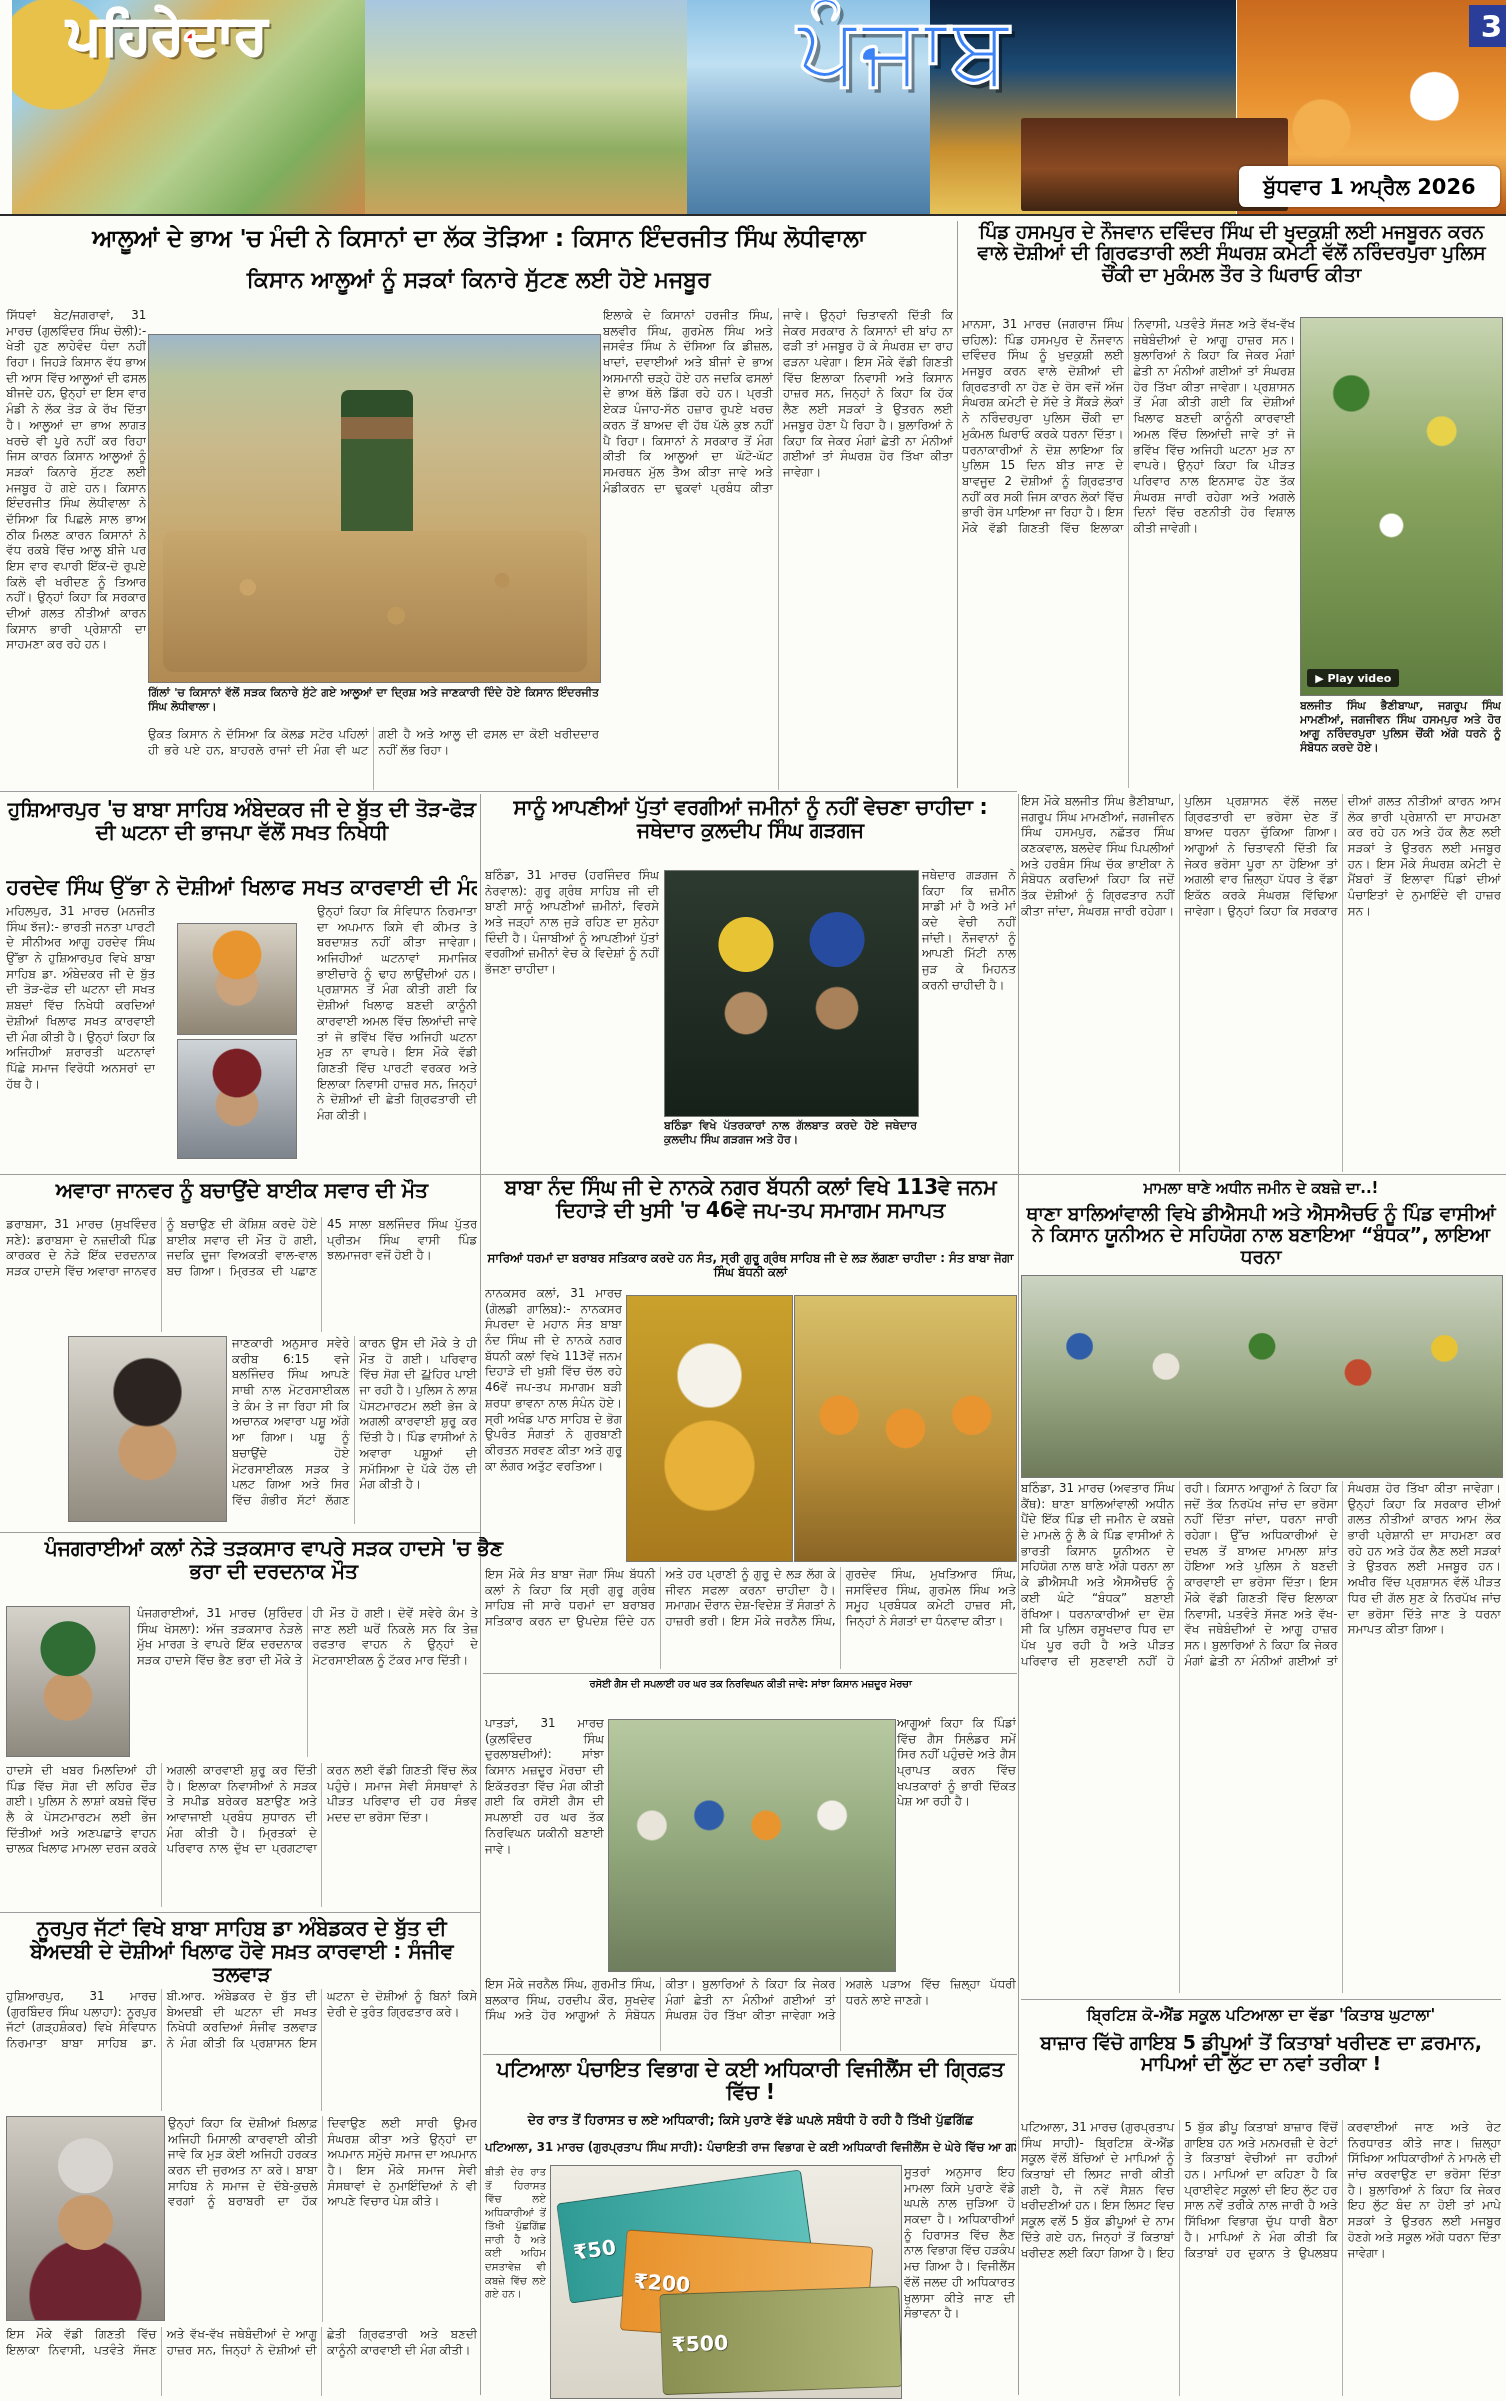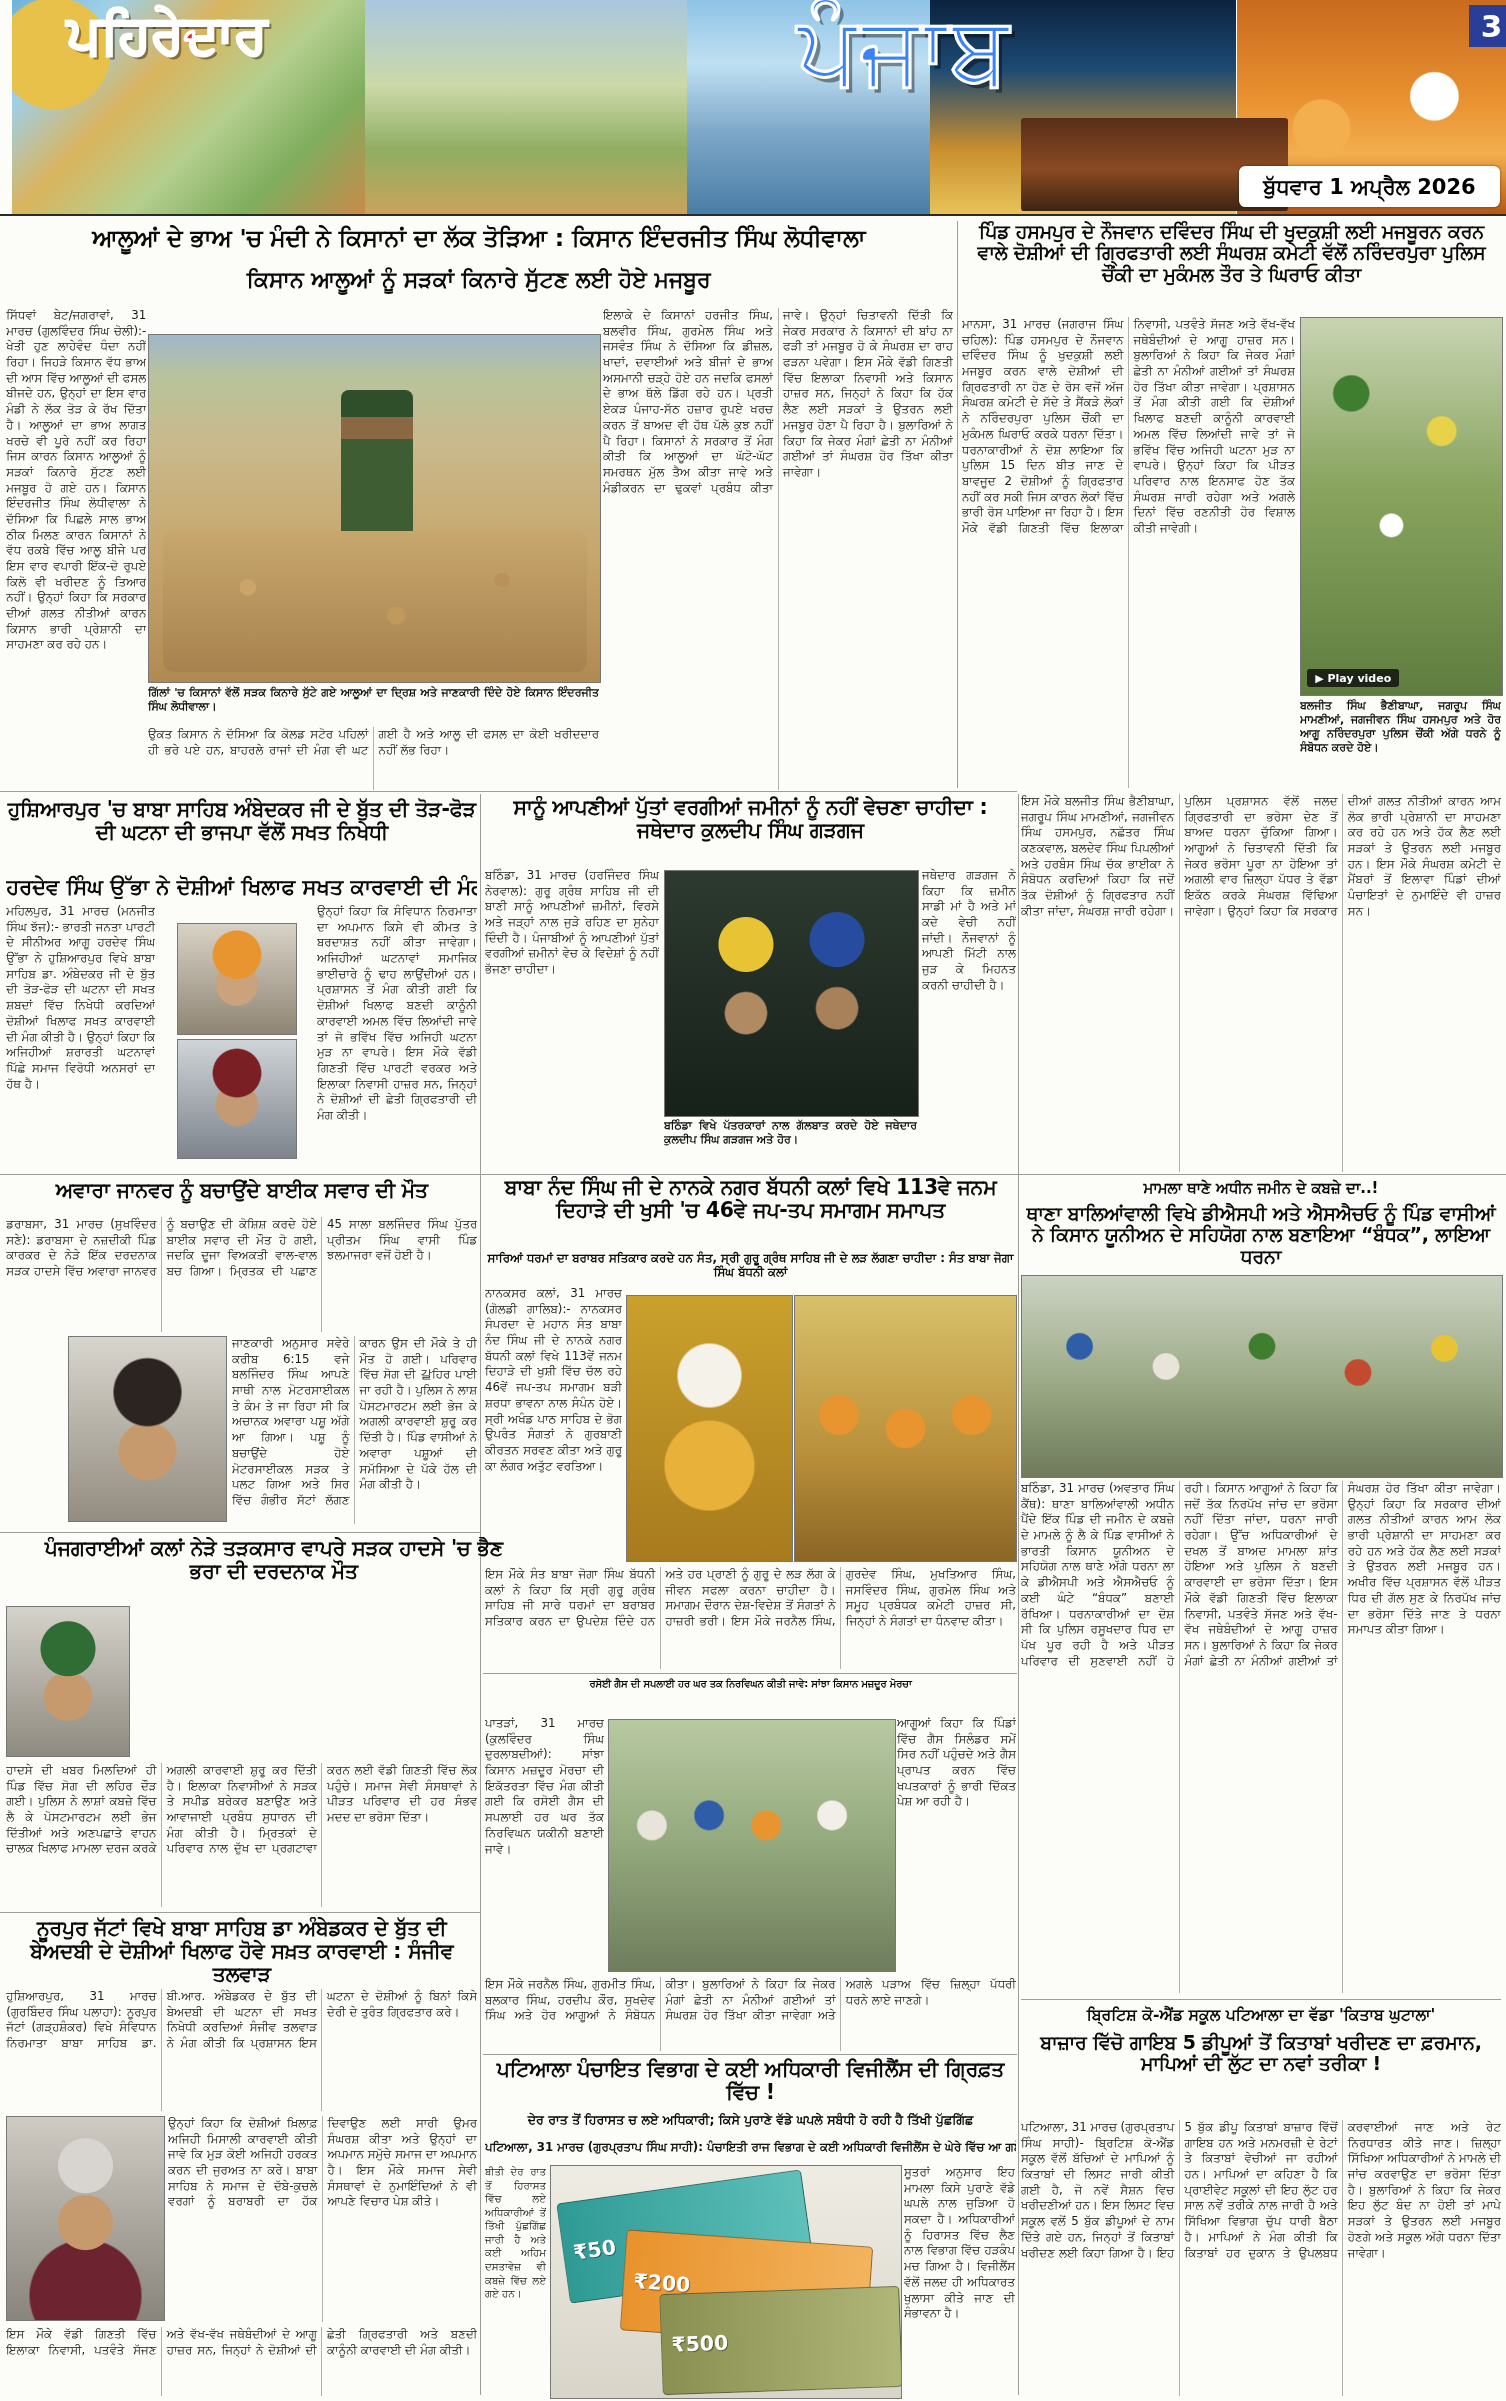--- a/index.html
+++ b/index.html
@@ -101,20 +101,21 @@
   <div class="abs photo" style="left:794px;top:1295px;width:221px;height:265px;background:radial-gradient(circle at 20% 45%,#e8952f 0 19px,transparent 20.4px),radial-gradient(circle at 50% 50%,#e8952f 0 19px,transparent 20.4px),radial-gradient(circle at 80% 45%,#e8952f 0 19px,transparent 20.4px),linear-gradient(180deg,#d8c06a 0%,#b98f3a 60%,#8a6525 100%);"></div>
   <div class="abs body cols3" style="left:485px;top:1567px;width:531px;height:102px;">ਇਸ ਮੌਕੇ ਸੰਤ ਬਾਬਾ ਜੋਗਾ ਸਿੰਘ ਬੱਧਨੀ ਕਲਾਂ ਨੇ ਕਿਹਾ ਕਿ ਸ੍ਰੀ ਗੁਰੂ ਗ੍ਰੰਥ ਸਾਹਿਬ ਜੀ ਸਾਰੇ ਧਰਮਾਂ ਦਾ ਬਰਾਬਰ ਸਤਿਕਾਰ ਕਰਨ ਦਾ ਉਪਦੇਸ਼ ਦਿੰਦੇ ਹਨ ਅਤੇ ਹਰ ਪ੍ਰਾਣੀ ਨੂੰ ਗੁਰੂ ਦੇ ਲੜ ਲੱਗ ਕੇ ਜੀਵਨ ਸਫਲਾ ਕਰਨਾ ਚਾਹੀਦਾ ਹੈ। ਸਮਾਗਮ ਦੌਰਾਨ ਦੇਸ਼-ਵਿਦੇਸ਼ ਤੋਂ ਸੰਗਤਾਂ ਨੇ ਹਾਜ਼ਰੀ ਭਰੀ। ਇਸ ਮੌਕੇ ਜਰਨੈਲ ਸਿੰਘ, ਗੁਰਦੇਵ ਸਿੰਘ, ਮੁਖਤਿਆਰ ਸਿੰਘ, ਜਸਵਿੰਦਰ ਸਿੰਘ, ਗੁਰਮੇਲ ਸਿੰਘ ਅਤੇ ਸਮੂਹ ਪ੍ਰਬੰਧਕ ਕਮੇਟੀ ਹਾਜ਼ਰ ਸੀ, ਜਿਨ੍ਹਾਂ ਨੇ ਸੰਗਤਾਂ ਦਾ ਧੰਨਵਾਦ ਕੀਤਾ।</div>
 
   <div class="abs kicker" style="left:1021px;top:1179px;width:480px;height:22px;font-size:15px;">ਮਾਮਲਾ ਥਾਣੇ ਅਧੀਨ ਜਮੀਨ ਦੇ ਕਬਜ਼ੇ ਦਾ..!</div>
   <div class="abs hl" style="left:1021px;top:1203px;width:480px;height:69px;font-size:19px;">ਥਾਣਾ ਬਾਲਿਆਂਵਾਲੀ ਵਿਖੇ ਡੀਐਸਪੀ ਅਤੇ ਐਸਐਚਓ ਨੂੰ ਪਿੰਡ ਵਾਸੀਆਂ ਨੇ ਕਿਸਾਨ ਯੂਨੀਅਨ ਦੇ ਸਹਿਯੋਗ ਨਾਲ ਬਣਾਇਆ “ਬੰਧਕ”, ਲਾਇਆ ਧਰਨਾ</div>
   <div class="abs photo" style="left:1021px;top:1275px;width:480px;height:201px;background:radial-gradient(circle at 12% 35%,#2f5da8 0 12.6px,transparent 14px),radial-gradient(circle at 30% 45%,#e8e4da 0 12.6px,transparent 14px),radial-gradient(circle at 50% 35%,#3f7d2f 0 12.6px,transparent 14px),radial-gradient(circle at 70% 48%,#c24a2e 0 12.6px,transparent 14px),radial-gradient(circle at 88% 36%,#e8c435 0 12.6px,transparent 14px),linear-gradient(180deg,#cbd3c2 0%,#9aa884 55%,#6e7a5a 100%);"></div>
   <div class="abs body cols3" style="left:1021px;top:1481px;width:480px;height:512px;">ਬਠਿੰਡਾ, 31 ਮਾਰਚ (ਅਵਤਾਰ ਸਿੰਘ ਕੈਂਥ): ਥਾਣਾ ਬਾਲਿਆਂਵਾਲੀ ਅਧੀਨ ਪੈਂਦੇ ਇੱਕ ਪਿੰਡ ਦੀ ਜਮੀਨ ਦੇ ਕਬਜ਼ੇ ਦੇ ਮਾਮਲੇ ਨੂੰ ਲੈ ਕੇ ਪਿੰਡ ਵਾਸੀਆਂ ਨੇ ਭਾਰਤੀ ਕਿਸਾਨ ਯੂਨੀਅਨ ਦੇ ਸਹਿਯੋਗ ਨਾਲ ਥਾਣੇ ਅੱਗੇ ਧਰਨਾ ਲਾ ਕੇ ਡੀਐਸਪੀ ਅਤੇ ਐਸਐਚਓ ਨੂੰ ਕਈ ਘੰਟੇ “ਬੰਧਕ” ਬਣਾਈ ਰੱਖਿਆ। ਧਰਨਾਕਾਰੀਆਂ ਦਾ ਦੋਸ਼ ਸੀ ਕਿ ਪੁਲਿਸ ਰਸੂਖਦਾਰ ਧਿਰ ਦਾ ਪੱਖ ਪੂਰ ਰਹੀ ਹੈ ਅਤੇ ਪੀੜਤ ਪਰਿਵਾਰ ਦੀ ਸੁਣਵਾਈ ਨਹੀਂ ਹੋ ਰਹੀ। ਕਿਸਾਨ ਆਗੂਆਂ ਨੇ ਕਿਹਾ ਕਿ ਜਦੋਂ ਤੱਕ ਨਿਰਪੱਖ ਜਾਂਚ ਦਾ ਭਰੋਸਾ ਨਹੀਂ ਦਿੱਤਾ ਜਾਂਦਾ, ਧਰਨਾ ਜਾਰੀ ਰਹੇਗਾ। ਉੱਚ ਅਧਿਕਾਰੀਆਂ ਦੇ ਦਖਲ ਤੋਂ ਬਾਅਦ ਮਾਮਲਾ ਸ਼ਾਂਤ ਹੋਇਆ ਅਤੇ ਪੁਲਿਸ ਨੇ ਬਣਦੀ ਕਾਰਵਾਈ ਦਾ ਭਰੋਸਾ ਦਿੱਤਾ। ਇਸ ਮੌਕੇ ਵੱਡੀ ਗਿਣਤੀ ਵਿੱਚ ਇਲਾਕਾ ਨਿਵਾਸੀ, ਪਤਵੰਤੇ ਸੱਜਣ ਅਤੇ ਵੱਖ-ਵੱਖ ਜਥੇਬੰਦੀਆਂ ਦੇ ਆਗੂ ਹਾਜ਼ਰ ਸਨ। ਬੁਲਾਰਿਆਂ ਨੇ ਕਿਹਾ ਕਿ ਜੇਕਰ ਮੰਗਾਂ ਛੇਤੀ ਨਾ ਮੰਨੀਆਂ ਗਈਆਂ ਤਾਂ ਸੰਘਰਸ਼ ਹੋਰ ਤਿੱਖਾ ਕੀਤਾ ਜਾਵੇਗਾ। ਉਨ੍ਹਾਂ ਕਿਹਾ ਕਿ ਸਰਕਾਰ ਦੀਆਂ ਗਲਤ ਨੀਤੀਆਂ ਕਾਰਨ ਆਮ ਲੋਕ ਭਾਰੀ ਪ੍ਰੇਸ਼ਾਨੀ ਦਾ ਸਾਹਮਣਾ ਕਰ ਰਹੇ ਹਨ ਅਤੇ ਹੱਕ ਲੈਣ ਲਈ ਸੜਕਾਂ ਤੇ ਉਤਰਨ ਲਈ ਮਜਬੂਰ ਹਨ। ਅਖੀਰ ਵਿੱਚ ਪ੍ਰਸ਼ਾਸਨ ਵੱਲੋਂ ਪੀੜਤ ਧਿਰ ਦੀ ਗੱਲ ਸੁਣ ਕੇ ਨਿਰਪੱਖ ਜਾਂਚ ਦਾ ਭਰੋਸਾ ਦਿੱਤੇ ਜਾਣ ਤੇ ਧਰਨਾ ਸਮਾਪਤ ਕੀਤਾ ਗਿਆ।</div>
 
   <div class="abs hl" style="left:6.3px;top:1537px;width:471px;height:63px;font-size:20.4px;margin-left:32px;">ਪੰਜਗਰਾਈਆਂ ਕਲਾਂ ਨੇੜੇ ਤੜਕਸਾਰ ਵਾਪਰੇ ਸੜਕ ਹਾਦਸੇ 'ਚ ਭੈਣ ਭਰਾ ਦੀ ਦਰਦਨਾਕ ਮੌਤ</div>
   <div class="abs photo" style="left:6.3px;top:1606px;width:122px;height:149px;background:radial-gradient(circle at 50% 28%,#2f6d35 0 27px,transparent 28px),radial-gradient(circle at 50% 60%,#c79a6e 0 23.6px,transparent 25px),linear-gradient(180deg,#d5d2ca,#8f8a80);"></div>
+  <div class="abs body cols2" style="left:137px;top:1606px;width:341px;height:151px;">ਪੰਜਗਰਾਈਆਂ, 31 ਮਾਰਚ (ਸੁਰਿੰਦਰ ਸਿੰਘ ਖੋਸਲਾ): ਅੱਜ ਤੜਕਸਾਰ ਨੇੜਲੇ ਮੁੱਖ ਮਾਰਗ ਤੇ ਵਾਪਰੇ ਇੱਕ ਦਰਦਨਾਕ ਸੜਕ ਹਾਦਸੇ ਵਿੱਚ ਭੈਣ ਭਰਾ ਦੀ ਮੌਕੇ ਤੇ ਹੀ ਮੌਤ ਹੋ ਗਈ। ਦੋਵੇਂ ਸਵੇਰੇ ਕੰਮ ਤੇ ਜਾਣ ਲਈ ਘਰੋਂ ਨਿਕਲੇ ਸਨ ਕਿ ਤੇਜ਼ ਰਫਤਾਰ ਵਾਹਨ ਨੇ ਉਨ੍ਹਾਂ ਦੇ ਮੋਟਰਸਾਈਕਲ ਨੂੰ ਟੱਕਰ ਮਾਰ ਦਿੱਤੀ।</div>
   <div class="abs body cols3" style="left:6.3px;top:1763px;width:471px;height:144px;">ਹਾਦਸੇ ਦੀ ਖਬਰ ਮਿਲਦਿਆਂ ਹੀ ਪਿੰਡ ਵਿੱਚ ਸੋਗ ਦੀ ਲਹਿਰ ਦੌੜ ਗਈ। ਪੁਲਿਸ ਨੇ ਲਾਸ਼ਾਂ ਕਬਜ਼ੇ ਵਿੱਚ ਲੈ ਕੇ ਪੋਸਟਮਾਰਟਮ ਲਈ ਭੇਜ ਦਿੱਤੀਆਂ ਅਤੇ ਅਣਪਛਾਤੇ ਵਾਹਨ ਚਾਲਕ ਖਿਲਾਫ ਮਾਮਲਾ ਦਰਜ ਕਰਕੇ ਅਗਲੀ ਕਾਰਵਾਈ ਸ਼ੁਰੂ ਕਰ ਦਿੱਤੀ ਹੈ। ਇਲਾਕਾ ਨਿਵਾਸੀਆਂ ਨੇ ਸੜਕ ਤੇ ਸਪੀਡ ਬਰੇਕਰ ਬਣਾਉਣ ਅਤੇ ਆਵਾਜਾਈ ਪ੍ਰਬੰਧ ਸੁਧਾਰਨ ਦੀ ਮੰਗ ਕੀਤੀ ਹੈ। ਮ੍ਰਿਤਕਾਂ ਦੇ ਪਰਿਵਾਰ ਨਾਲ ਦੁੱਖ ਦਾ ਪ੍ਰਗਟਾਵਾ ਕਰਨ ਲਈ ਵੱਡੀ ਗਿਣਤੀ ਵਿੱਚ ਲੋਕ ਪਹੁੰਚੇ। ਸਮਾਜ ਸੇਵੀ ਸੰਸਥਾਵਾਂ ਨੇ ਪੀੜਤ ਪਰਿਵਾਰ ਦੀ ਹਰ ਸੰਭਵ ਮਦਦ ਦਾ ਭਰੋਸਾ ਦਿੱਤਾ।</div>
 
   <div class="abs hl nowrap" style="left:485px;top:1678px;width:531px;height:31px;font-size:10px;">ਰਸੋਈ ਗੈਸ ਦੀ ਸਪਲਾਈ ਹਰ ਘਰ ਤਕ ਨਿਰਵਿਘਨ ਕੀਤੀ ਜਾਵੇ: ਸਾਂਝਾ ਕਿਸਾਨ ਮਜ਼ਦੂਰ ਮੋਰਚਾ</div>
   <div class="abs body" style="left:485px;top:1716px;width:119px;height:256px;">ਪਾਤੜਾਂ, 31 ਮਾਰਚ (ਕੁਲਵਿੰਦਰ ਸਿੰਘ ਦੁਰਲਾਬਦੀਆਂ): ਸਾਂਝਾ ਕਿਸਾਨ ਮਜ਼ਦੂਰ ਮੋਰਚਾ ਦੀ ਇਕੱਤਰਤਾ ਵਿੱਚ ਮੰਗ ਕੀਤੀ ਗਈ ਕਿ ਰਸੋਈ ਗੈਸ ਦੀ ਸਪਲਾਈ ਹਰ ਘਰ ਤੱਕ ਨਿਰਵਿਘਨ ਯਕੀਨੀ ਬਣਾਈ ਜਾਵੇ।</div>
   <div class="abs photo" style="left:608px;top:1719px;width:286px;height:251px;background:radial-gradient(circle at 15% 42%,#e8e4da 0 14px,transparent 15.7px),radial-gradient(circle at 35% 38%,#2f5da8 0 14px,transparent 15.7px),radial-gradient(circle at 55% 42%,#e8952f 0 14px,transparent 15.7px),radial-gradient(circle at 78% 38%,#f2efe8 0 14px,transparent 15.7px),linear-gradient(180deg,#b8c9a2 0%,#93a87c 50%,#6e7d5c 100%);"></div>
   <div class="abs body" style="left:897px;top:1716px;width:119px;height:256px;">ਆਗੂਆਂ ਕਿਹਾ ਕਿ ਪਿੰਡਾਂ ਵਿੱਚ ਗੈਸ ਸਿਲੰਡਰ ਸਮੇਂ ਸਿਰ ਨਹੀਂ ਪਹੁੰਚਦੇ ਅਤੇ ਗੈਸ ਪ੍ਰਾਪਤ ਕਰਨ ਵਿੱਚ ਖਪਤਕਾਰਾਂ ਨੂੰ ਭਾਰੀ ਦਿੱਕਤ ਪੇਸ਼ ਆ ਰਹੀ ਹੈ।</div>
   <div class="abs body cols3" style="left:485px;top:1977px;width:531px;height:74px;">ਇਸ ਮੌਕੇ ਜਰਨੈਲ ਸਿੰਘ, ਗੁਰਮੀਤ ਸਿੰਘ, ਬਲਕਾਰ ਸਿੰਘ, ਹਰਦੀਪ ਕੌਰ, ਸੁਖਦੇਵ ਸਿੰਘ ਅਤੇ ਹੋਰ ਆਗੂਆਂ ਨੇ ਸੰਬੋਧਨ ਕੀਤਾ। ਬੁਲਾਰਿਆਂ ਨੇ ਕਿਹਾ ਕਿ ਜੇਕਰ ਮੰਗਾਂ ਛੇਤੀ ਨਾ ਮੰਨੀਆਂ ਗਈਆਂ ਤਾਂ ਸੰਘਰਸ਼ ਹੋਰ ਤਿੱਖਾ ਕੀਤਾ ਜਾਵੇਗਾ ਅਤੇ ਅਗਲੇ ਪੜਾਅ ਵਿੱਚ ਜ਼ਿਲ੍ਹਾ ਪੱਧਰੀ ਧਰਨੇ ਲਾਏ ਜਾਣਗੇ।</div>
 
   <div class="abs hl" style="left:6.3px;top:1917px;width:471px;height:68px;font-size:20.4px;">ਨੂਰਪੁਰ ਜੱਟਾਂ ਵਿਖੇ ਬਾਬਾ ਸਾਹਿਬ ਡਾ ਅੰਬੇਡਕਰ ਦੇ ਬੁੱਤ ਦੀ ਬੇਅਦਬੀ ਦੇ ਦੋਸ਼ੀਆਂ ਖਿਲਾਫ ਹੋਵੇ ਸਖ਼ਤ ਕਾਰਵਾਈ : ਸੰਜੀਵ ਤਲਵਾੜ</div>
   <div class="abs body cols3" style="left:6.3px;top:1989px;width:471px;height:122px;">ਹੁਸ਼ਿਆਰਪੁਰ, 31 ਮਾਰਚ (ਗੁਰਬਿੰਦਰ ਸਿੰਘ ਪਲਾਹਾ): ਨੂਰਪੁਰ ਜੱਟਾਂ (ਗੜ੍ਹਸ਼ੰਕਰ) ਵਿਖੇ ਸੰਵਿਧਾਨ ਨਿਰਮਾਤਾ ਬਾਬਾ ਸਾਹਿਬ ਡਾ. ਬੀ.ਆਰ. ਅੰਬੇਡਕਰ ਦੇ ਬੁੱਤ ਦੀ ਬੇਅਦਬੀ ਦੀ ਘਟਨਾ ਦੀ ਸਖਤ ਨਿਖੇਧੀ ਕਰਦਿਆਂ ਸੰਜੀਵ ਤਲਵਾੜ ਨੇ ਮੰਗ ਕੀਤੀ ਕਿ ਪ੍ਰਸ਼ਾਸਨ ਇਸ ਘਟਨਾ ਦੇ ਦੋਸ਼ੀਆਂ ਨੂੰ ਬਿਨਾਂ ਕਿਸੇ ਦੇਰੀ ਦੇ ਤੁਰੰਤ ਗ੍ਰਿਫਤਾਰ ਕਰੇ।</div>

